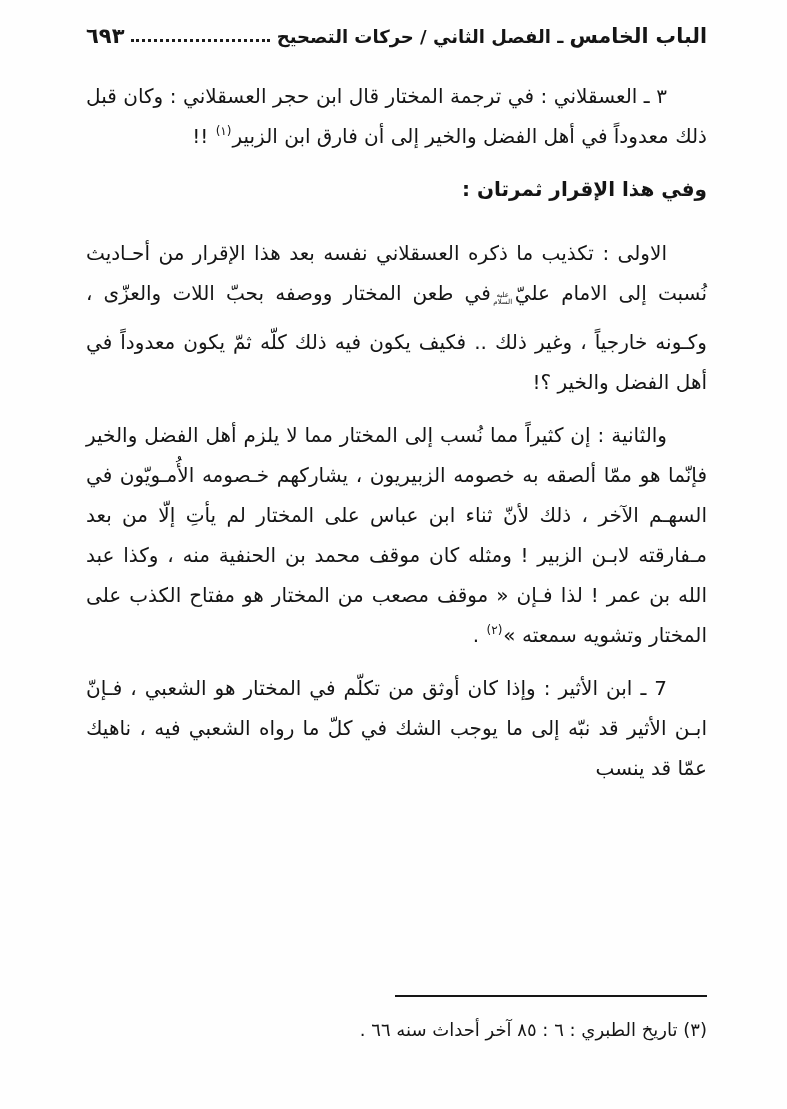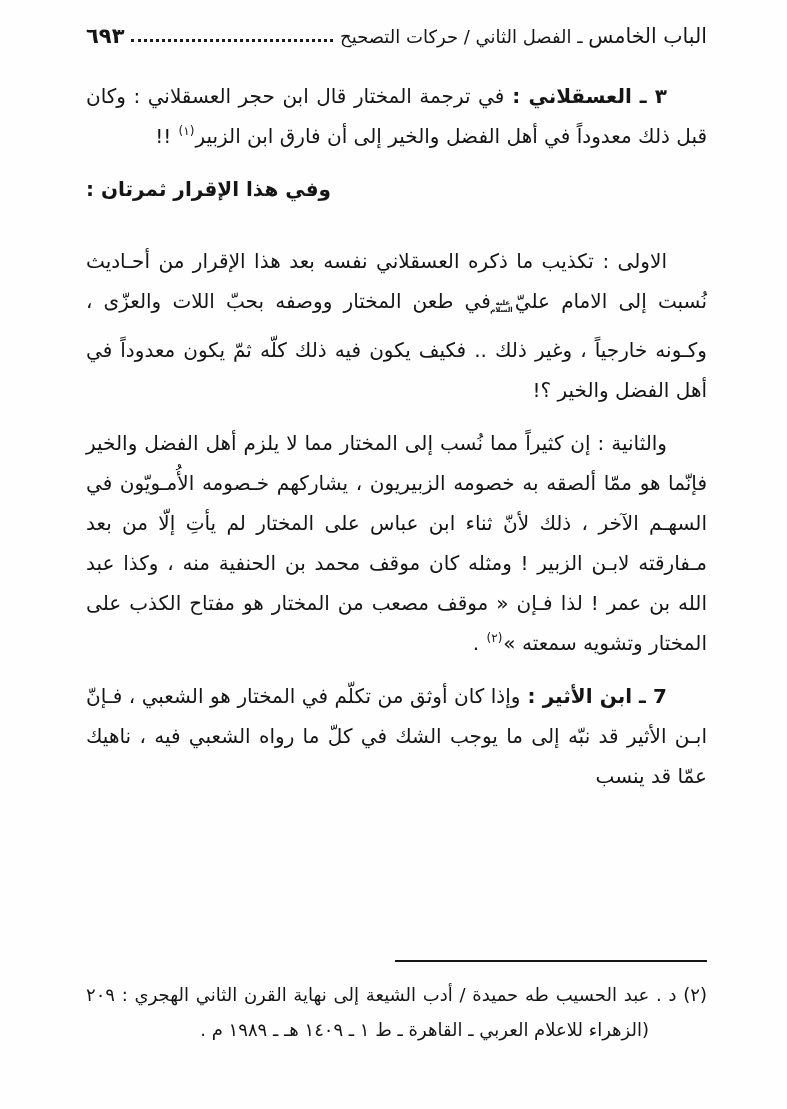--- a/index.html
+++ b/index.html
@@ -22,21 +22,21 @@
     overflow: hidden;
   }
 
   
   .running-head {
     display: flex;
     align-items: flex-end;
     margin-bottom: 28px;
     white-space: nowrap;
   }
-  .rh-title { font-weight: normal; }
+  .rh-title { font-weight: bold; }
   .rh-title-main { font-size: 20.5px; letter-spacing: -0.3px; }
   .rh-title-rest { font-size: 18px; }
   .rh-dots {
     flex: 1 1 auto;
     min-width: 24px;
     border-bottom: 3px dotted #1c1c1c;
     margin: 0 7px 6px 7px;
   }
   .rh-pagenum {
     font-weight: bold;
@@ -47,38 +47,38 @@
 
   
   .content { flex: 0 0 auto; }
   .para {
     margin: 0 0 13px 0;
     font-size: 20px;
     line-height: 40px;
     text-align: justify;
   }
   .para.indent { text-indent: 40px; }
-  .para .lead { font-weight: bold; }
+  .para .lead { font-weight: normal; }
   .subhead {
     font-weight: bold;
-    text-align: left;
-    margin: 9px 0 32px 0;
+    text-align: right;
+    margin: 9px 0 24px 0;
   }
   sup.fnref {
     font-size: 12px;
     line-height: 0;
     vertical-align: 8px;
     margin: 0 1px;
   }
   .salam-mark {
     display: inline-block;
     width: 20px;
     font-size: 7px;
     line-height: 7px;
-    font-weight: bold;
+    font-weight: normal;
     text-align: center;
     vertical-align: -4px;
     margin: 16px 2px;
     text-indent: 0;
   }
 
   
   .footnotes {
     margin-top: auto;
     padding-bottom: 62px;
@@ -119,16 +119,16 @@
 
     <p class="para indent"><span>والثانية : إن كثيراً مما نُسب إلى المختار مما لا يلزم أهل الفضل والخير فإنّما هو ممّا ألصقه به خصومه الزبيريون ، يشاركهم خـصومه الأُمـويّون في السهـم الآخر ، ذلك لأنّ ثناء ابن عباس على المختار لم يأتِ إلّا من بعد مـفارقته لابـن الزبير ! ومثله كان موقف محمد بن الحنفية منه ، وكذا عبد الله بن عمر ! لذا فـإن « موقف مصعب من المختار هو مفتاح الكذب على المختار وتشويه سمعته »</span><sup class="fnref">(٢)</sup><span> .</span></p>
 
 
     <p class="para indent"><span class="lead">7 ـ ابن الأثير : </span><span>وإذا كان أوثق من تكلّم في المختار هو الشعبي ، فـإنّ ابـن الأثير قد نبّه إلى ما يوجب الشك في كلّ ما رواه الشعبي فيه ، ناهيك عمّا قد ينسب</span></p>
 
   </div>
 
   <div class="footnotes">
     <div class="fn-rule"></div>
-    <p class="fn">(٢) د . عبد الحسيب طه حميدة / أدب الشيعة إلى نهاية القرن الثاني الهجري : ٢٠٩ (الزهراء للاعلام العربي ـ القاهرة ـ ط ١ ـ ١٤٠٩ هـ ـ ١٩٨٩ م .</p>
+    <p class="fn">(٣) تاريخ الطبري : ٦ : ٨٥ آخر أحداث سنه ٦٦ .</p>
   </div>
 
 </div>
 
 </body></html>

